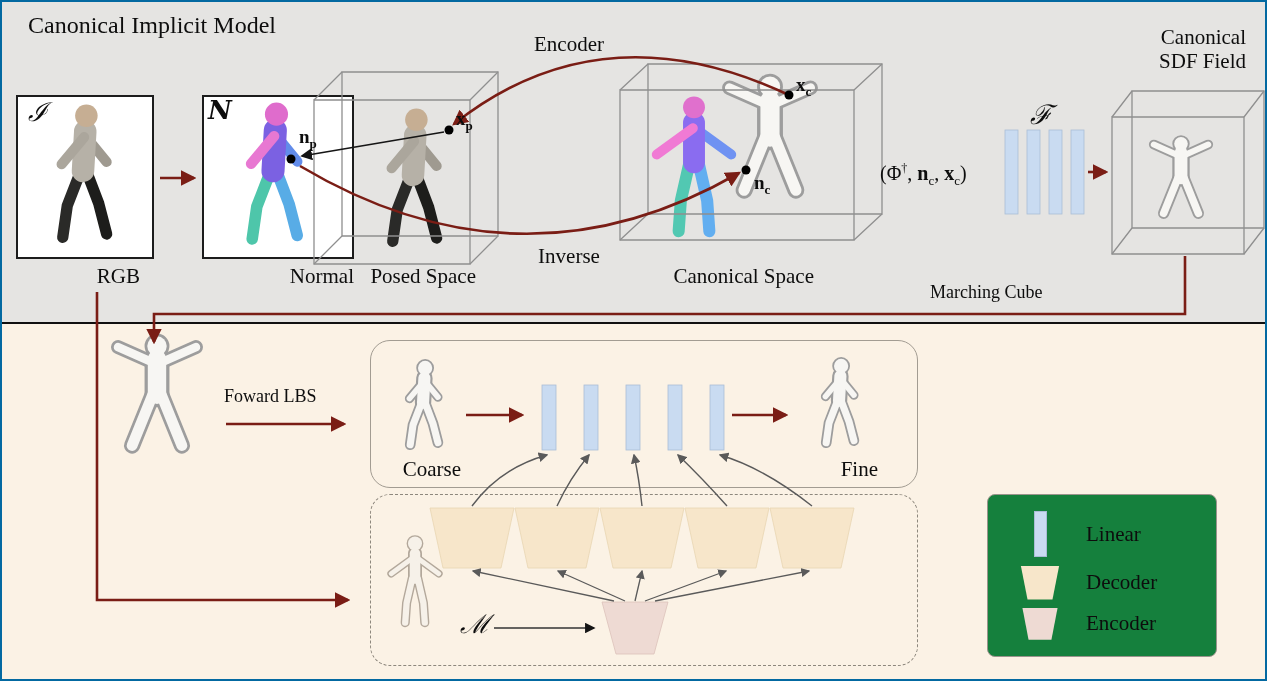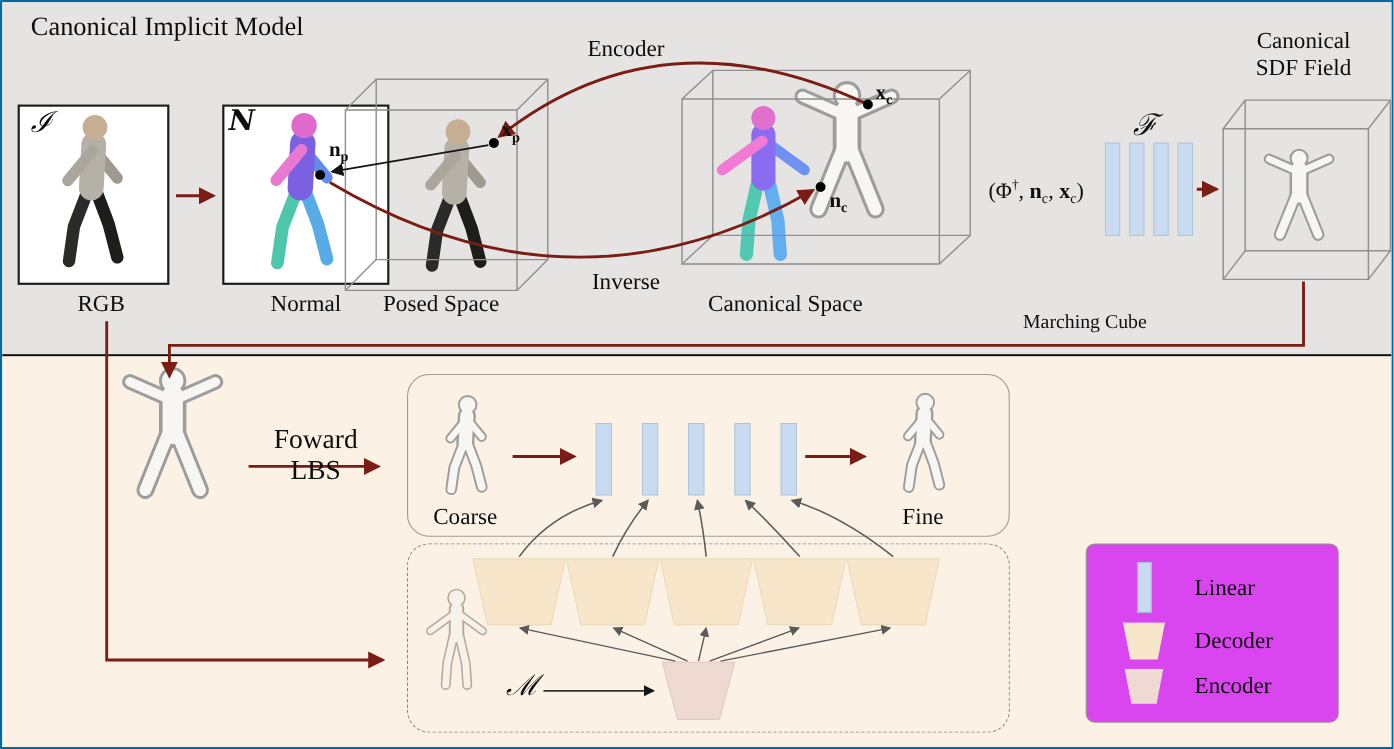--- a/index.html
+++ b/index.html
@@ -13,21 +13,21 @@
   .panel-top {
     position:absolute; left:0; top:0; width:100%; height:322px;
     background:#e5e4e2; border-bottom:2px solid #101010;
   }
   .panel-bottom {
     position:absolute; left:0; top:322px; width:100%; height:359px;
     background:#fbf2e5;
   }
   .frame { position:absolute; background:#ffffff; border:2px solid #1c1c1c; }
   .lbl { position:absolute; line-height:1.12; white-space:normal; }
-  .cap { font-size:21px; text-align:center; }
+  .cap { font-size:21px; text-align:right; }
   .title { font-size:24px; }
   .scr { font-family:"DejaVu Serif", serif; font-style:italic; }
   .mathv { font-weight:bold; font-size:19px; font-family:"Liberation Serif", serif; }
   .mathv sub, .phi sub { font-size:13px; }
   .phi { font-size:20px; }
   .phi sup { font-size:12px; }
   .fig { position:absolute; }
   svg.overlay { position:absolute; left:0; top:0; pointer-events:none; }
   
   .whitefig use.ol { color:#9d9d9d; --tw:23px; --lw:13px; --gw:15px; --hs:5px; }
@@ -40,21 +40,21 @@
     position:absolute; left:368px; top:338px; width:548px; height:148px;
     border:1.6px solid #a29c92; border-radius:20px;
   }
   .hyper-box {
     position:absolute; left:368px; top:492px; width:548px; height:172px;
     border:1.7px dashed #8d877d; border-radius:20px;
   }
   
   .legend {
     position:absolute; left:985px; top:492px; width:230px; height:163px;
-    background:#d946ef; border:1.6px solid #9a948c; border-radius:8px;
+    background:#15803d; border:1.6px solid #9a948c; border-radius:8px;
     display:flex; flex-direction:column; justify-content:space-evenly;
     padding:8px 0 8px 26px;
   }
   .lrow { display:flex; align-items:center; gap:20px; }
   .lswatch { width:52px; display:flex; justify-content:center; }
   .lbar { width:13px; height:46px; background:#c9dbf1; border:1px solid #aabdd6; }
   .ltrap { width:48px; height:34px; background:#f7e6ca;
            clip-path:polygon(10% 0, 90% 0, 76% 100%, 24% 100%); }
   .ltrap.enc { width:44px; height:32px; background:#eedad3; }
   .llabel { font-size:21px; }
@@ -266,45 +266,45 @@
       <path d="M643 599 L724 569" marker-end="url(#ah-g)"></path>
       <path d="M653 599 L807 569" marker-end="url(#ah-g)"></path>
     </g>
 
     <path d="M492 626 L592 626" stroke="#333" stroke-width="1.5" fill="none" marker-end="url(#ah-k)"></path>
   </svg>
 
   <div class="lbl title" style="left:26px;top:10px">Canonical Implicit Model</div>
 
   <div class="lbl scr" style="left:26px;top:96px;font-size:26px">ℐ</div>
-  <div class="lbl cap" style="left:21px;top:263px;width:138px">RGB</div>
+  <div class="lbl cap" style="left:0;top:263px;width:138px">RGB</div>
 
   <div class="lbl scr" style="left:206px;top:94px;font-size:26px;font-weight:bold">N</div>
   <div class="lbl mathv" style="left:297px;top:124px"><span>n</span><sub>p</sub></div>
   <div class="lbl cap" style="left:200px;top:263px;width:152px">Normal</div>
 
   <div class="lbl cap" style="left:324px;top:263px;width:150px">Posed Space</div>
   <div class="lbl mathv" style="left:454px;top:106px"><span>x</span><sub>p</sub></div>
 
   <div class="lbl" style="left:520px;top:31px;width:94px;text-align:center;font-size:21px">Encoder</div>
   <div class="lbl" style="left:522px;top:243px;width:90px;text-align:center;font-size:21px">Inverse</div>
 
   <div class="lbl mathv" style="left:794px;top:72px"><span>x</span><sub>c</sub></div>
   <div class="lbl mathv" style="left:752px;top:170px"><span>n</span><sub>c</sub></div>
   <div class="lbl cap" style="left:612px;top:263px;width:200px">Canonical Space</div>
 
-  <div class="lbl phi" style="left:878px;top:160px;width:124px;text-align:center"><span>(Φ</span><sup>†</sup><span>, </span><b>n</b><sub>c</sub><span>, </span><b>x</b><sub>c</sub><span>)</span></div>
+  <div class="lbl phi" style="left:878px;top:160px;width:124px;"><span>(Φ</span><sup>†</sup><span>, </span><b>n</b><sub>c</sub><span>, </span><b>x</b><sub>c</sub><span>)</span></div>
 
   <div class="lbl scr" style="left:1028px;top:98px;font-size:27px">ℱ</div>
 
   <div class="lbl cap" style="left:1122px;top:24px;width:122px">Canonical SDF Field</div>
   <div class="lbl" style="left:928px;top:280px;font-size:18px">Marching Cube</div>
 
 
-  <div class="lbl" style="left:222px;top:384px;width:126px;text-align:center;font-size:25px">Foward LBS</div>
+  <div class="lbl" style="left:222px;top:384px;width:126px;font-size:18px">Foward LBS</div>
 
 
   <div class="lbl cap" style="left:383px;top:456px;width:76px">Coarse</div>
   <div class="lbl cap" style="left:798px;top:456px;width:78px">Fine</div>
 
   <div class="lbl scr" style="left:458px;top:608px;font-size:26px">ℳ</div>
 
   <div class="legend">
     <div class="lrow">
       <span class="lswatch">

